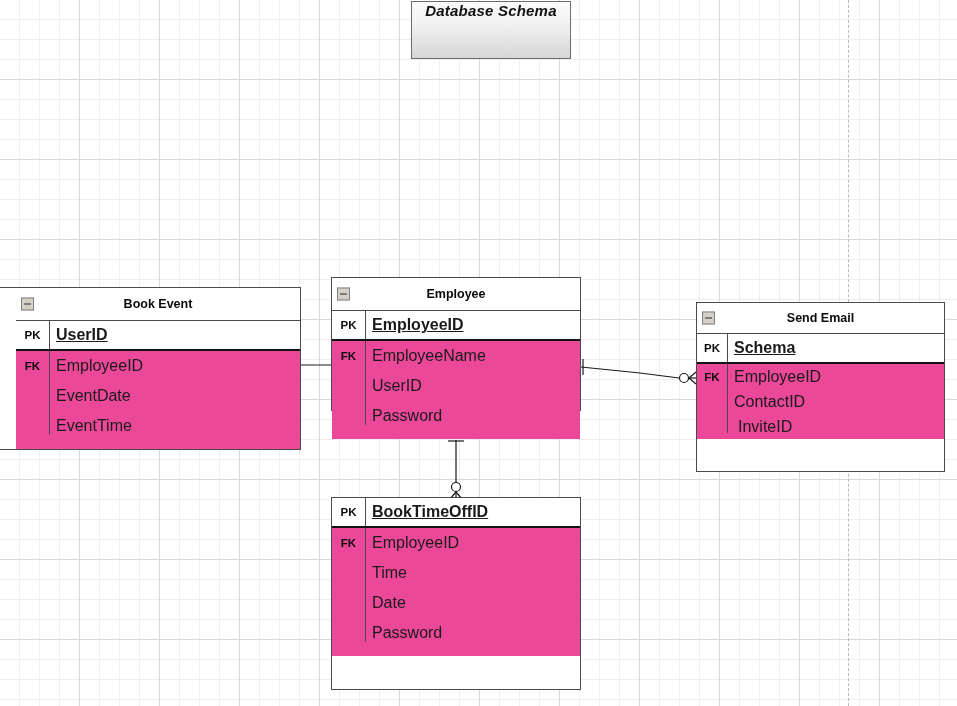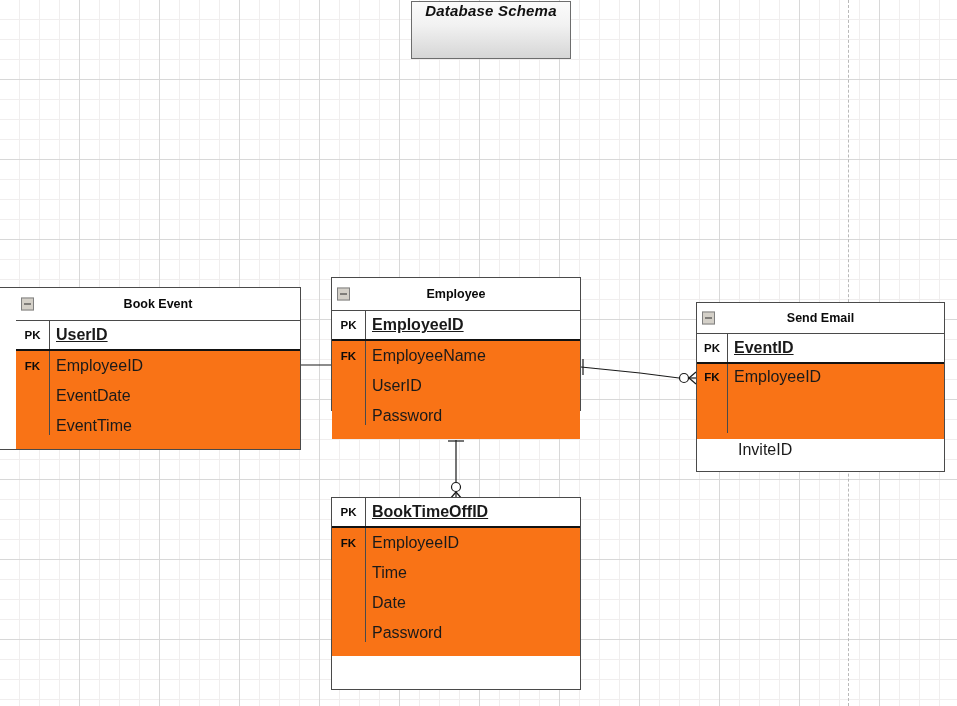--- a/index.html
+++ b/index.html
@@ -102,21 +102,21 @@
   
   .pk-band {
     position: relative;
     box-sizing: border-box;
     border-bottom: 2px solid #121212;
     background: #ffffff;
   }
   .attr-band {
     position: relative;
     box-sizing: border-box;
-    background: #f97316;
+    background: #ec4899;
   }
   
   .gutter-line {
     position: absolute;
     width: 0;
     border-left: 1px solid #4a4a4a;
   }
 
   .row {
     position: absolute;
@@ -268,30 +268,34 @@
         </div>
       </div>
       <div class="entity" style="left: 696px; top: 302px; width: 249px; height: 170px;">
         <div class="entity-header" style="height: 31px;">
           <span class="collapse-icon"></span>
           <span class="entity-title">Send Email</span>
         </div>
         <div class="pk-band" style="height: 30px;">
           <div class="row" style="top: 0px; height: 28px;">
             <span class="keycol" style="flex-basis: 30px; width: 30px;">PK</span>
-            <span class="namecol pk">EventID</span>
+            <span class="namecol pk">Schema</span>
           </div>
           <div class="gutter-line" style="left: 30px; top: 0px; height: 28px;"></div>
         </div>
         <div class="attr-band" style="height: 75px;">
           <div class="row" style="top: 0px; height: 25px;">
             <span class="keycol" style="flex-basis: 30px; width: 30px;">FK</span>
             <span class="namecol">EmployeeID</span>
           </div>
-          <div class="row" style="top: 50px; height: 25px; margin-top: 23px;">
+          <div class="row" style="top: 25px; height: 25px;">
+            <span class="keycol" style="flex-basis: 30px; width: 30px;"></span>
+            <span class="namecol">ContactID</span>
+          </div>
+          <div class="row" style="top: 50px; height: 25px;">
             <span class="keycol" style="flex-basis: 30px; width: 30px;"></span>
             <span class="namecol indent">InviteID</span>
           </div>
           <div class="gutter-line" style="left: 30px; top: 0px; height: 69px;"></div>
         </div>
       </div>
       <div class="entity" style="left: 331px; top: 497px; width: 250px; height: 193px;">
         <div class="pk-band" style="height: 30px;">
           <div class="row" style="top: 0px; height: 28px;">
             <span class="keycol" style="flex-basis: 33px; width: 33px;">PK</span>

